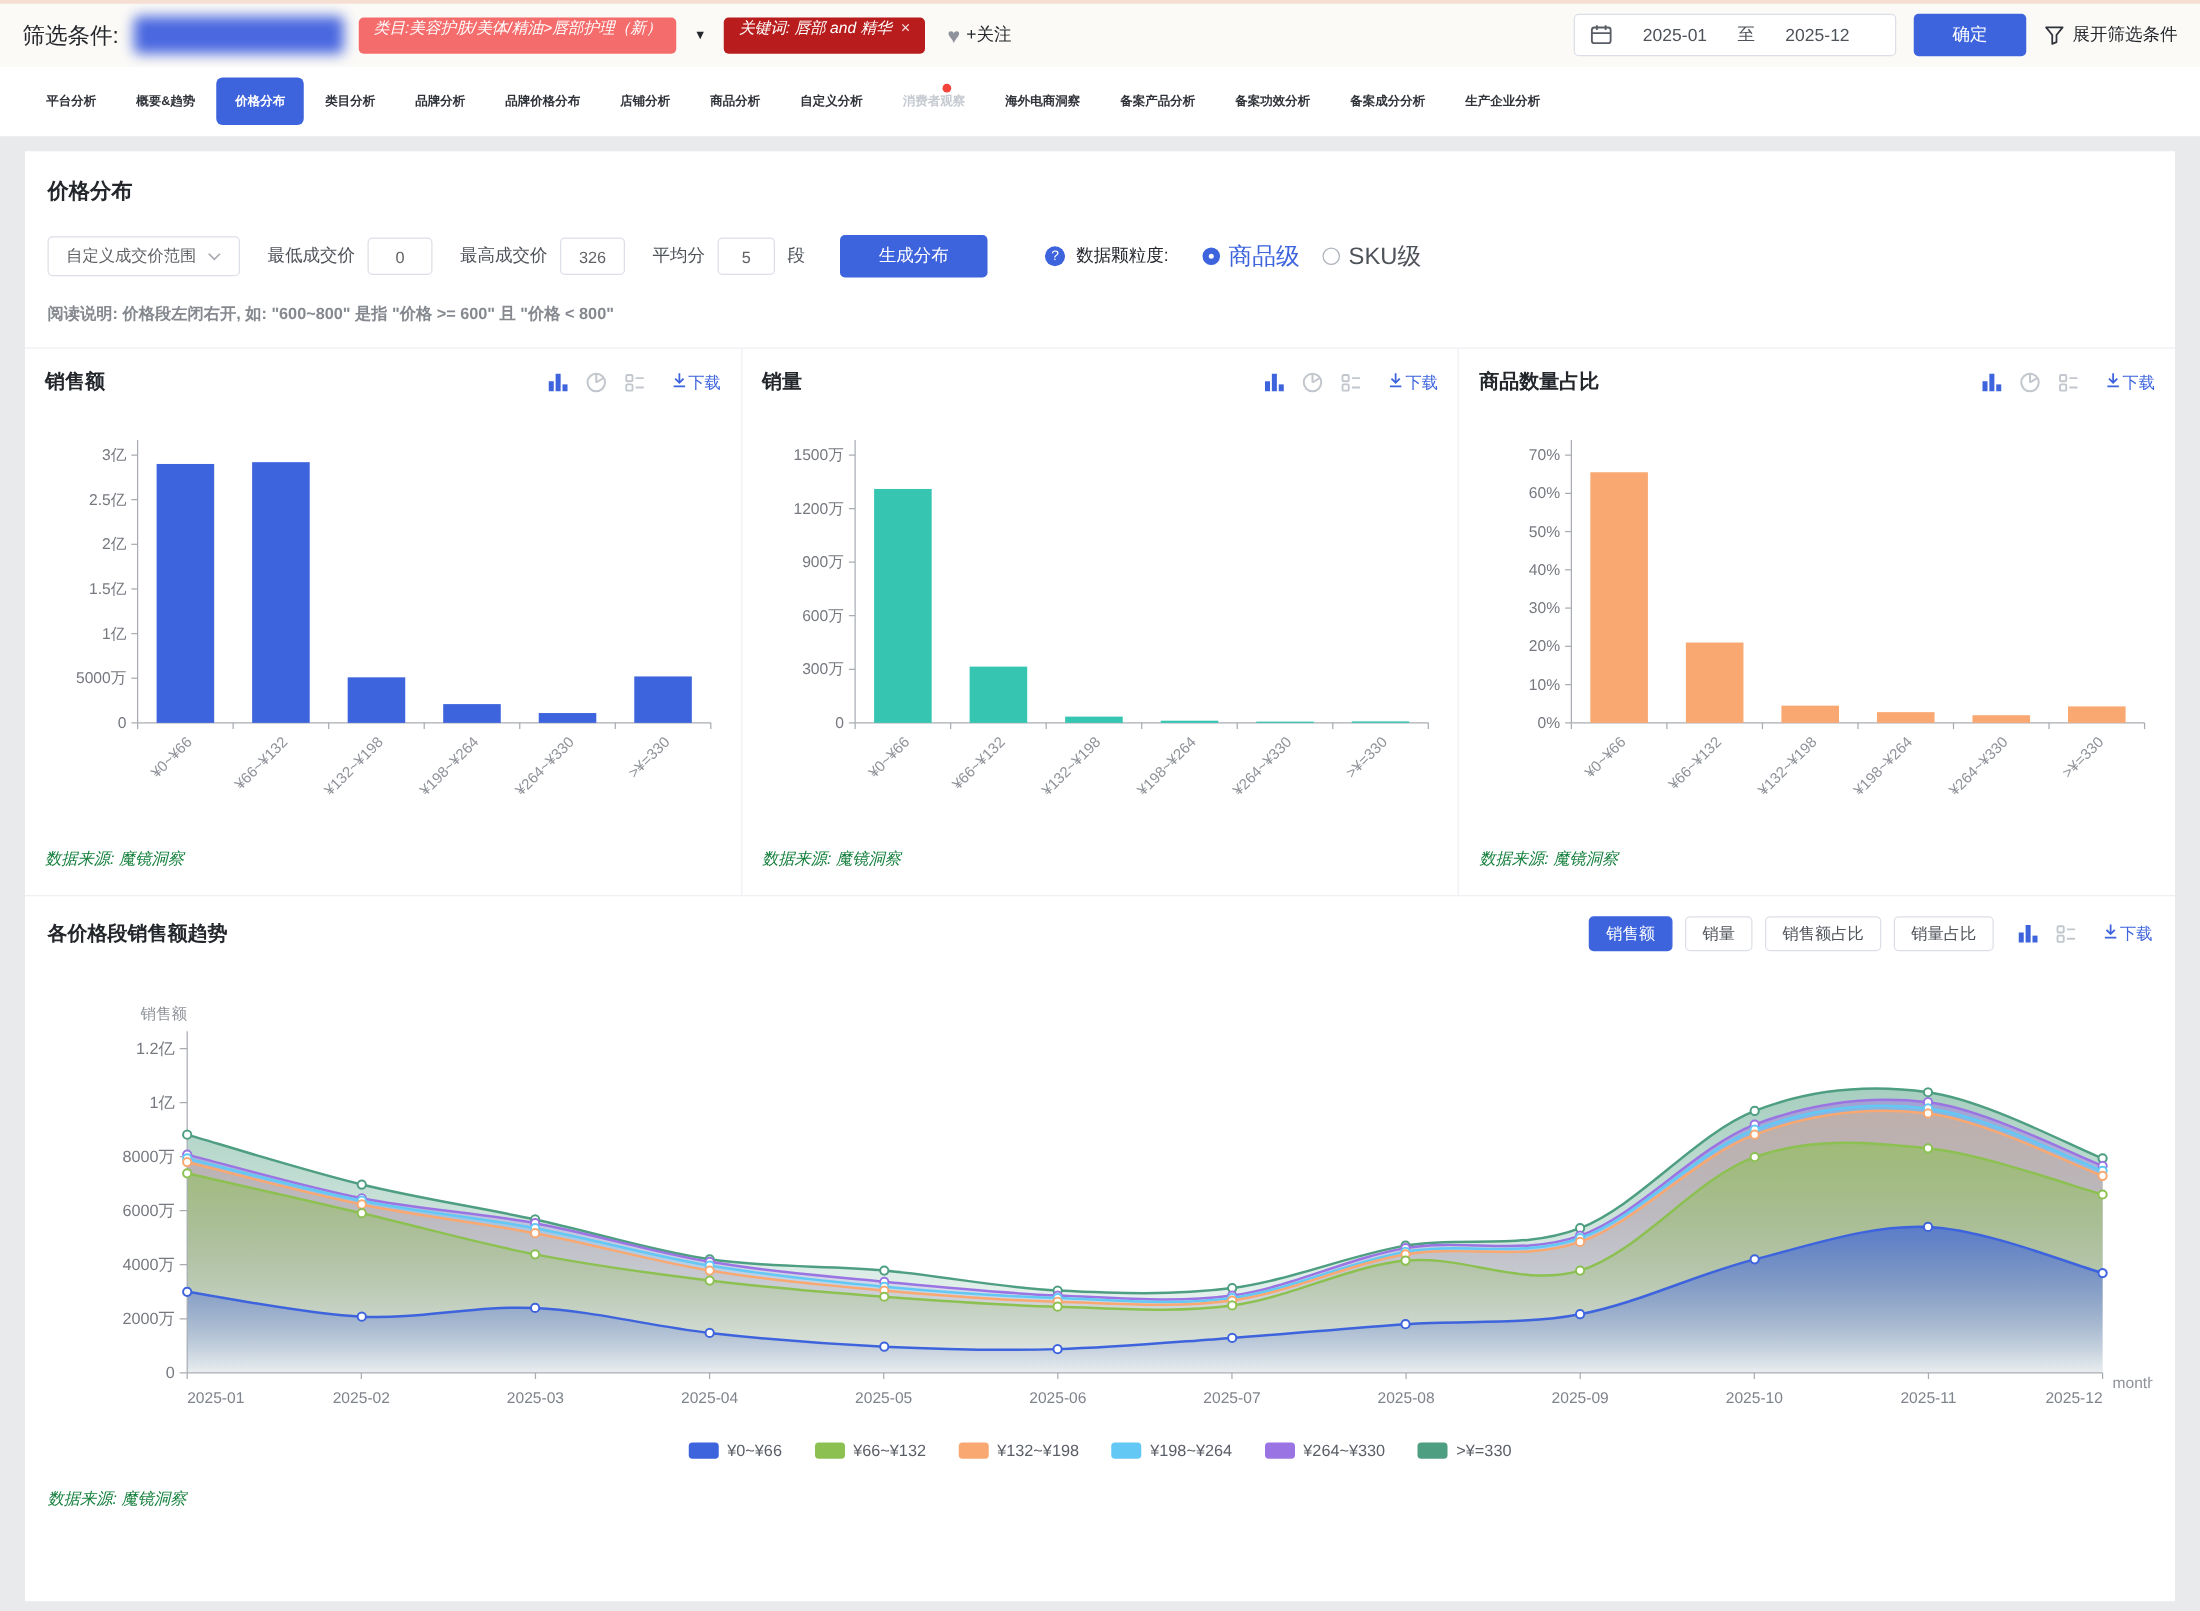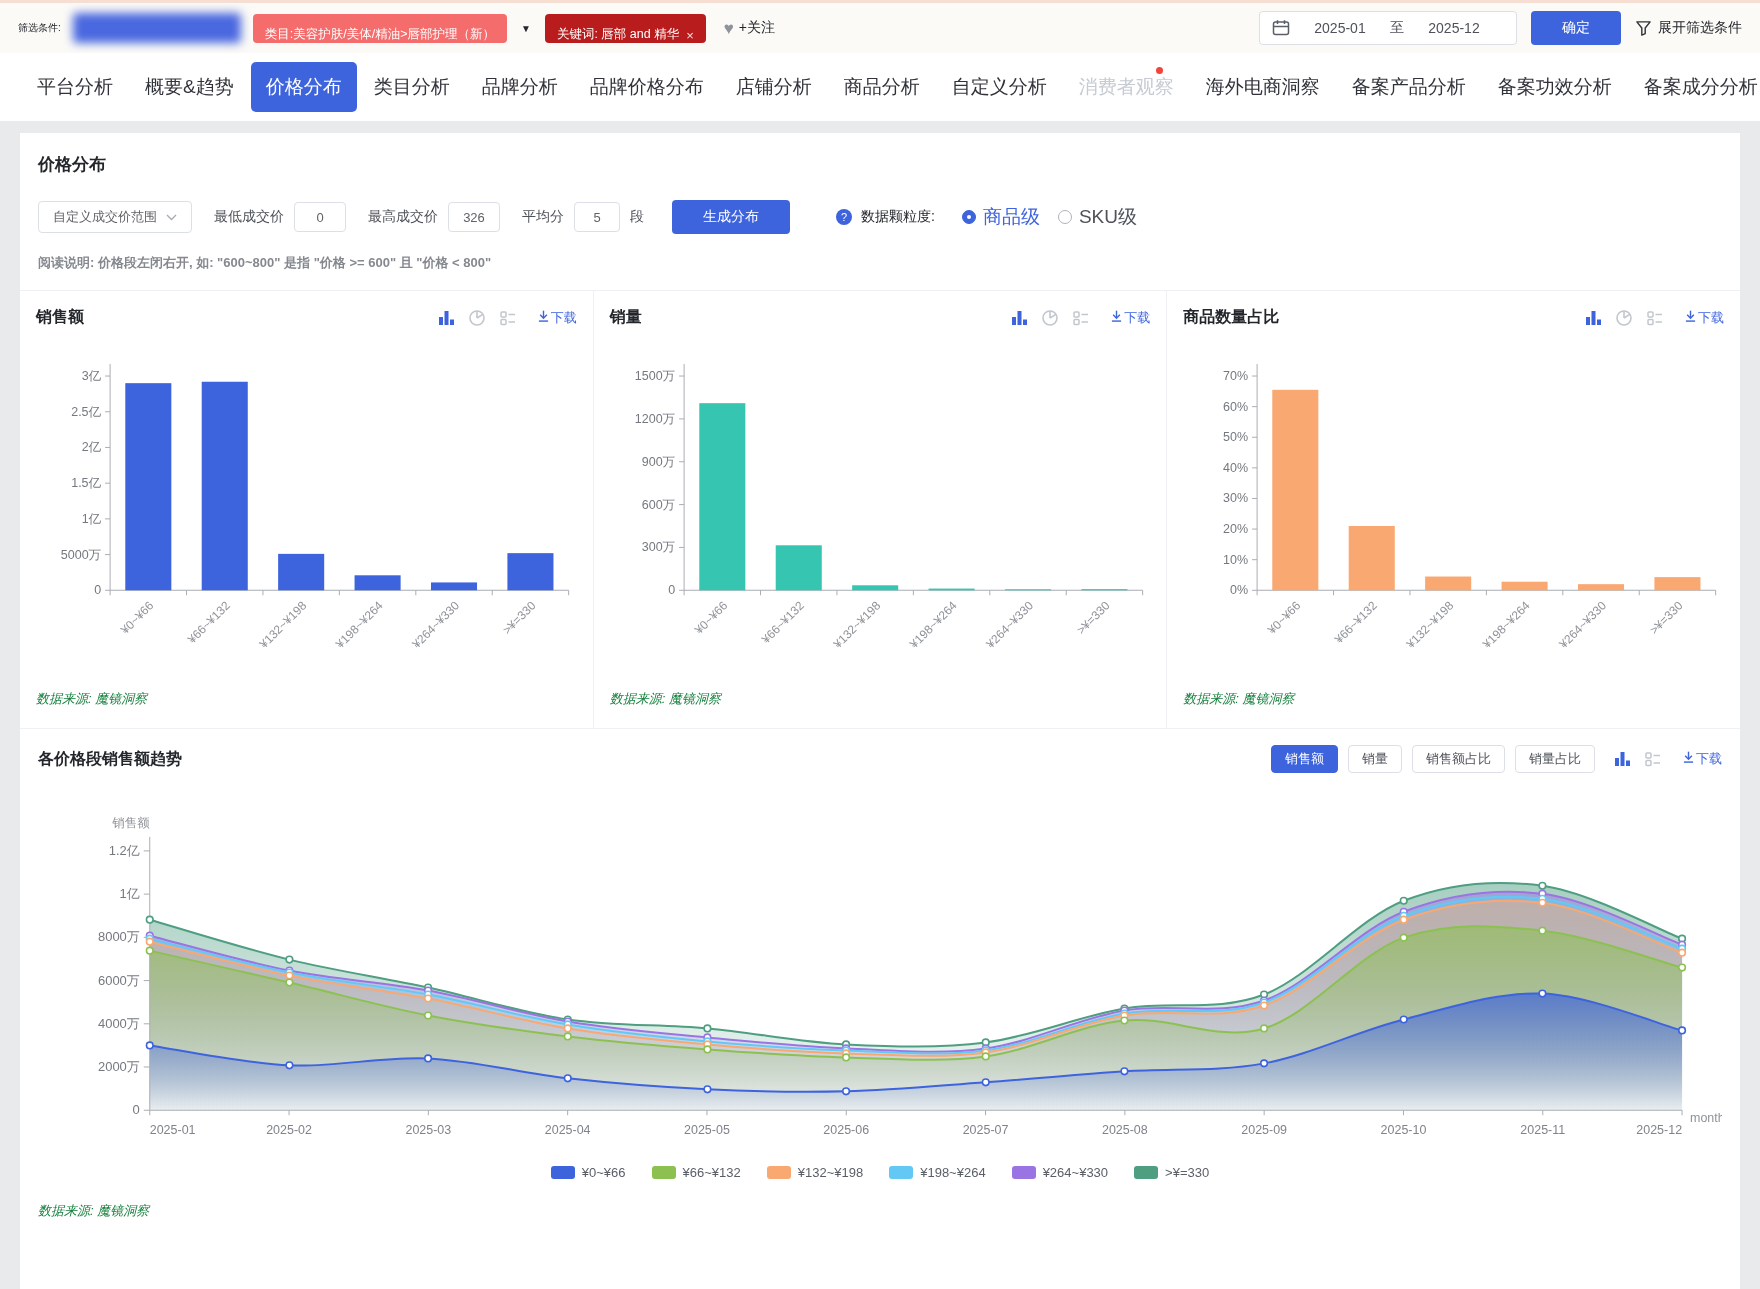--- a/index.html
+++ b/index.html
@@ -5,41 +5,41 @@
   * { box-sizing: border-box; margin: 0; padding: 0; }
   html,body { width:1760px; height:1289px; }
   body {
     background:#E9EAEC;
     font-family:"Liberation Sans","DejaVu Sans",sans-serif;
     color:#23262B; overflow:hidden;
   }
   
   .topbar{ height:53px; background:#FBFAF7; border-top:3px solid #F6DFD2;
     display:flex; align-items:center; padding:0 18px; gap:12px; }
-  .tb-label{ font-size:10px; color:#23262B; }
+  .tb-label{ font-size:18px; color:#23262B; }
   .blurpill{ width:168px; height:30px; border-radius:4px; background:#4A68DF; filter:blur(5px); }
-  .tag{ height:29px; display:flex; align-items:flex-end; padding:0 12px; border-radius:4px;
-    font-size:12.5px; color:#fff; white-space:nowrap; }
+  .tag{ height:29px; display:flex; align-items:flex-start; padding:0 12px; border-radius:4px;
+    font-size:12.5px; color:#fff; white-space:nowrap;font-style:italic; }
   .tag.red{ background:#F56C6C; }
   .tag.teal{ background:#b91c1c; }
   .tagx{ margin-left:7px; color:rgba(255,255,255,.85); font-size:13px; cursor:pointer; }
   .caret{ font-size:10px; color:#23262B; margin:0 2px; cursor:pointer; }
   .follow{ display:flex; align-items:center; gap:5px; font-size:14px; color:#23262B; cursor:pointer; margin-left:6px;}
   .heart{ color:#8D929B; font-size:17px; line-height:1; }
   .tb-right{ margin-left:auto; display:flex; align-items:center; gap:14px; }
   .datebox{ width:258px; height:34px; background:#fff; border:1px solid #DCDFE6; border-radius:4px;
     display:flex; align-items:center; padding:0 12px; font-size:14px; color:#4E5259; }
   .datebox .dt{ flex:1; text-align:center; }
   .btn-primary{ background:#3D63DD; color:#fff; border:none; border-radius:4px; height:34px;
     padding:0 31px; font-size:14px; cursor:pointer; }
   .expand{ display:flex; align-items:center; gap:6px; font-size:14px; color:#23262B; cursor:pointer; }
   
   .tabs{ background:#fff; padding:9px 22px; display:flex; align-items:center; }
-  .tab{ font-size:19px; color:#30333A; padding:12px 15px; border-radius:5px; cursor:pointer;
-    position:relative; white-space:nowrap; margin-right:2px; }
+  .tab{ font-size:10px; color:#30333A; padding:12px 15px; border-radius:5px; cursor:pointer;
+    position:relative; white-space:nowrap; margin-right:2px;font-weight:bold; }
   .tab.active{ background:#3D63DD; color:#fff; }
   .tab.disabled{ color:#C6CAD1; }
   .tab .dot{ position:absolute; top:5px; right:26px; width:7px; height:7px; border-radius:50%; background:#F2443B; }
   
   .panel{ margin:12px 20px 0; background:#fff; min-height:1160px; }
   .sec1{ padding:20px 18px 18px; }
   .sec1 h1{ font-size:17px; font-weight:700; color:#23262B; margin-bottom:24px; }
   .controls{ display:flex; align-items:center; }
   .select{ width:154px; height:32px; border:1px solid #DCDFE6; border-radius:4px; background:#fff;
     display:flex; align-items:center; justify-content:center; gap:9px; font-size:13px; color:#606266; cursor:pointer; }

